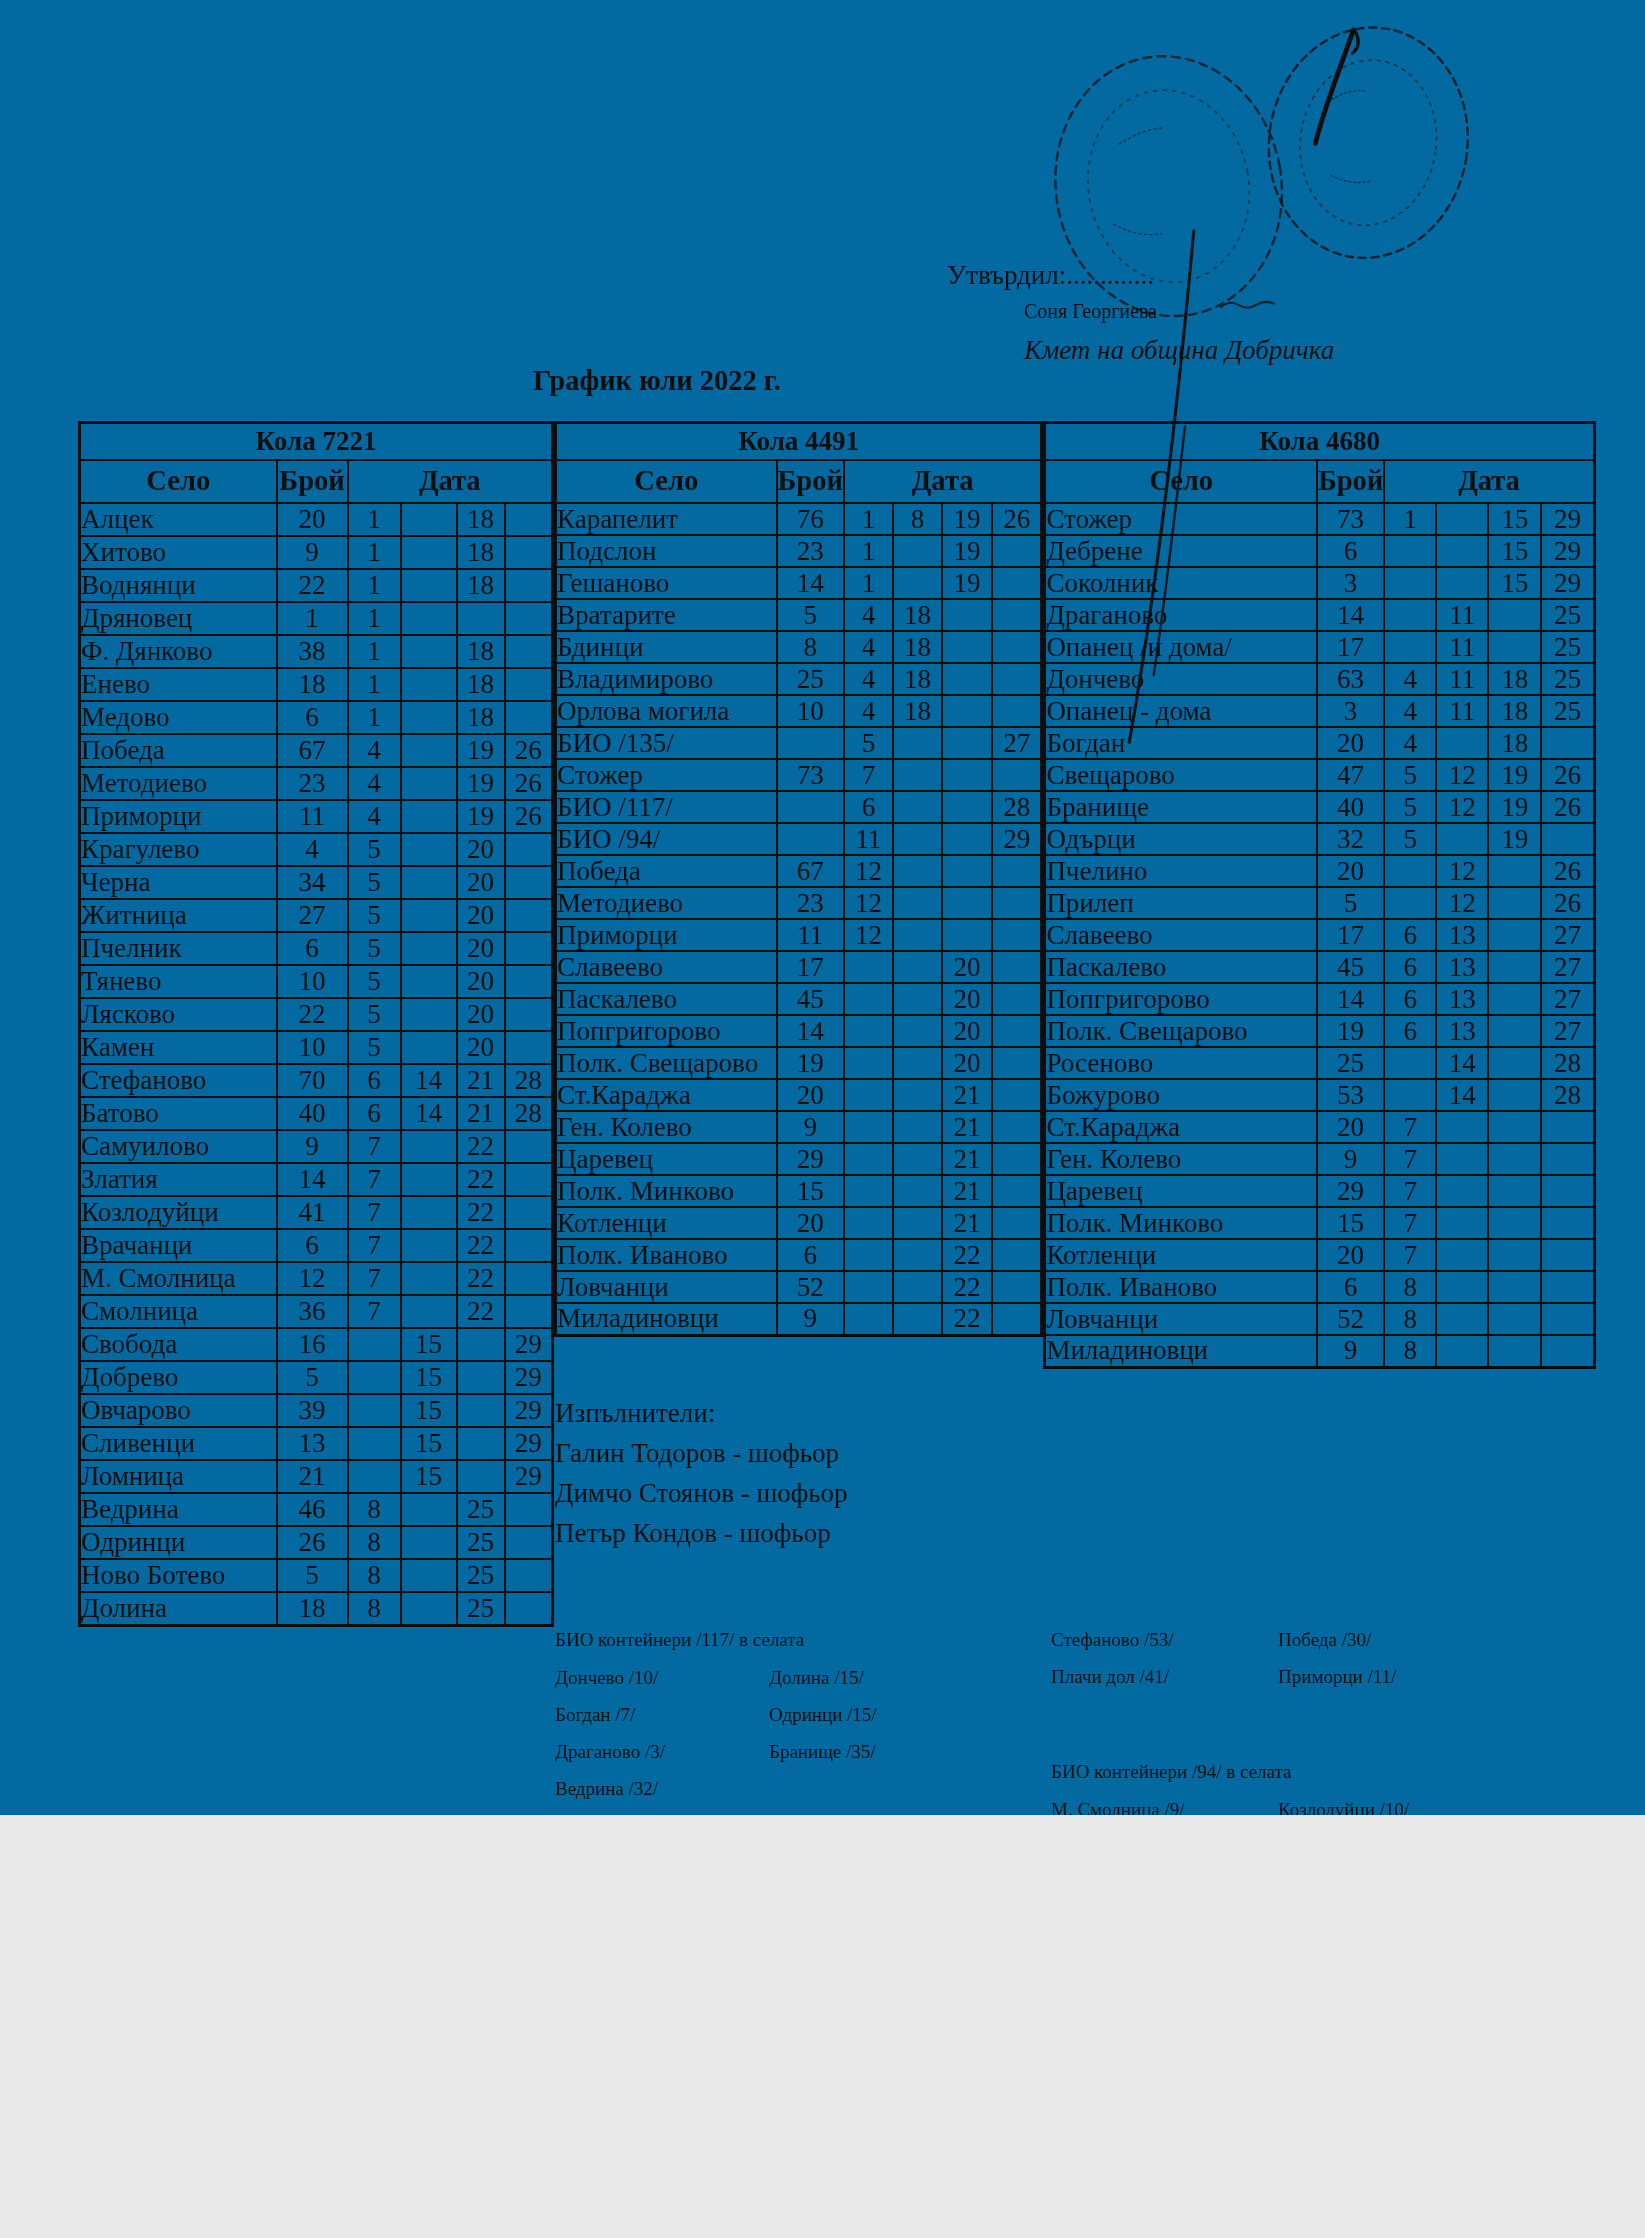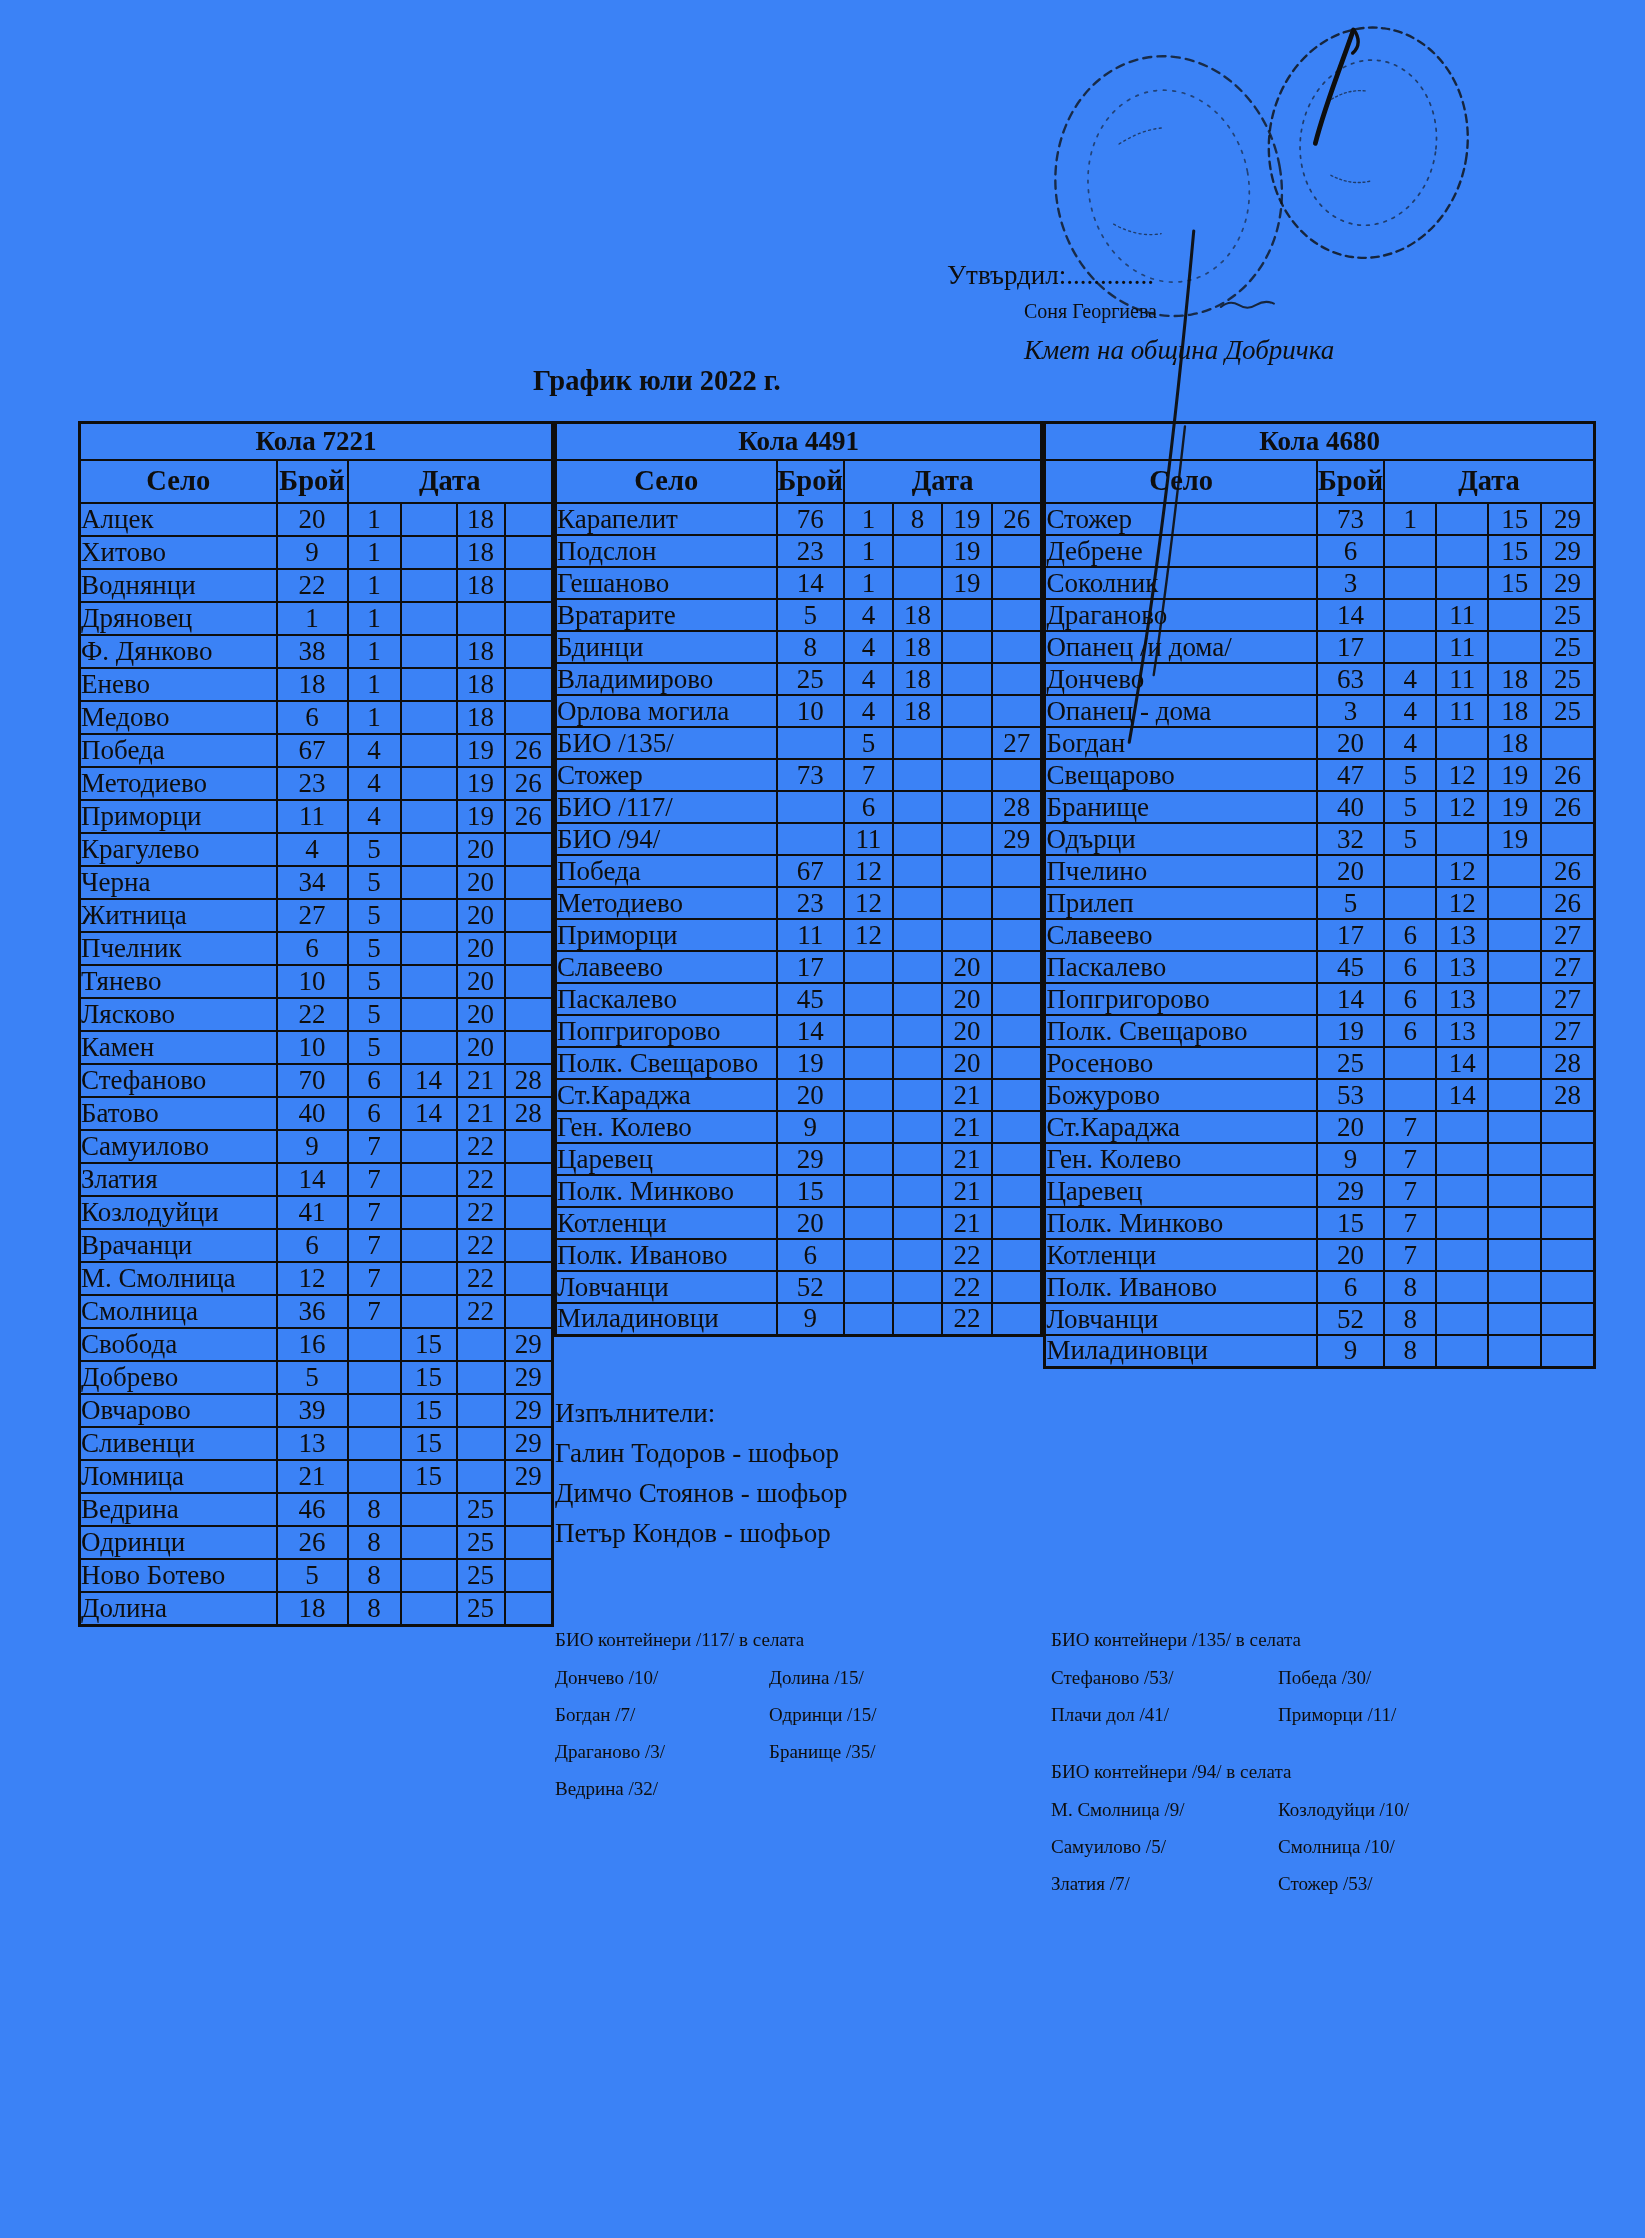--- a/index.html
+++ b/index.html
@@ -1,19 +1,19 @@
 <!DOCTYPE html>
 <html style="font-size:11px"><head>
 <meta charset="utf-8">
 <style>
   html,body{margin:0;padding:0;background:#e8e8e8;}
   .page{
     position:relative;
-    width:1646px;height:2238px;
-    background:#3b82f6;
+    width:1646px;height:1815px;
+    background:#0369a1;
     font-family:"Liberation Serif","DejaVu Serif",serif;
     color:#0e0e0e;
     overflow:hidden;
   }
   .abs{position:absolute;white-space:nowrap;}
   .approve-label{left:947px;top:260px;font-size:27px;}
   .approver-name{left:1024px;top:300px;font-size:20px;}
   .approver-title{left:1024px;top:335px;font-size:27px;font-style:italic;}
   .doc-title{left:533px;top:365px;font-size:28.5px;font-weight:bold;}
 
@@ -875,21 +875,20 @@
       </div>
       <div class="note-col">
         <div>Долина /15/</div>
         <div>Одринци /15/</div>
         <div>Бранище /35/</div>
       </div>
     </div>
   </div>
 
   <div class="abs note note135 n135">
-    <div class="note-title">БИО контейнери /135/ в селата</div>
     <div class="note-cols">
       <div class="note-col">
         <div>Стефаново /53/</div>
         <div>Плачи дол /41/</div>
       </div>
       <div class="note-col">
         <div>Победа /30/</div>
         <div>Приморци /11/</div>
       </div>
     </div>

